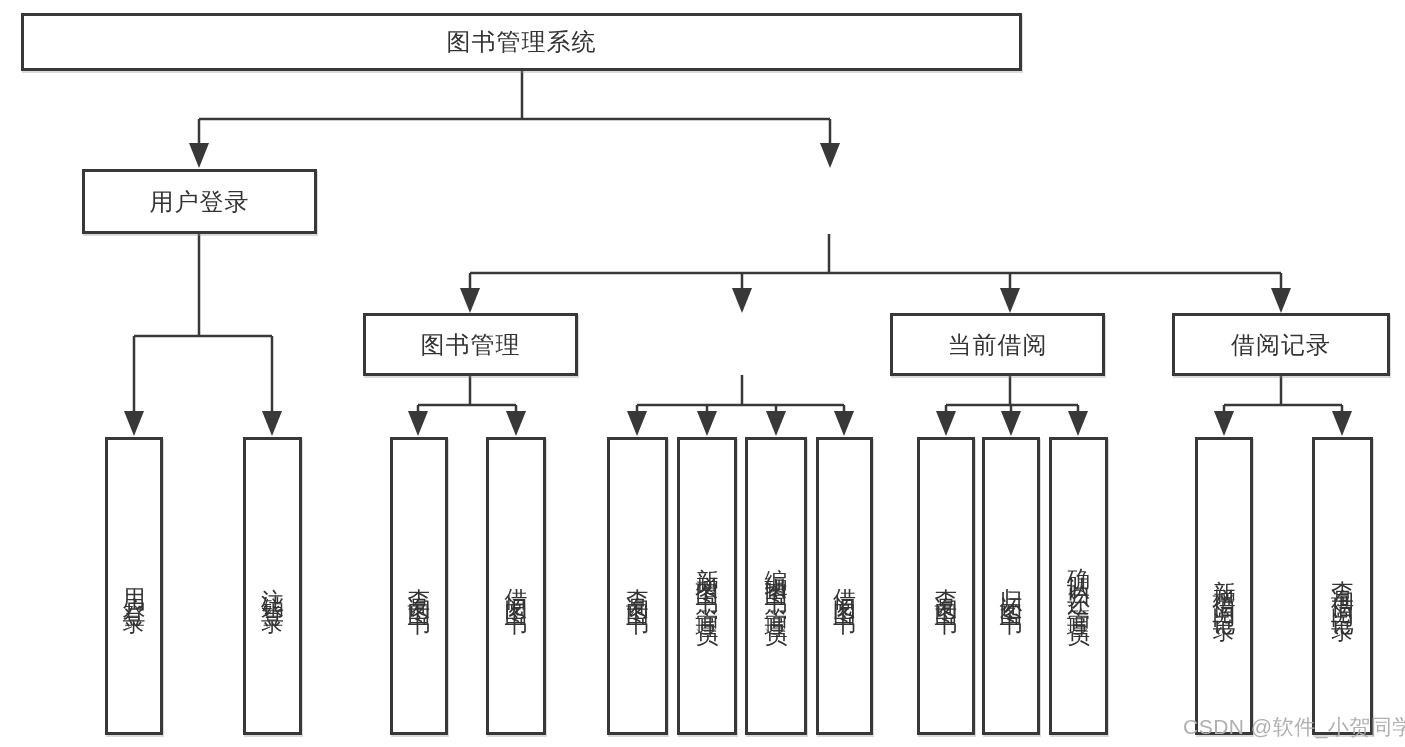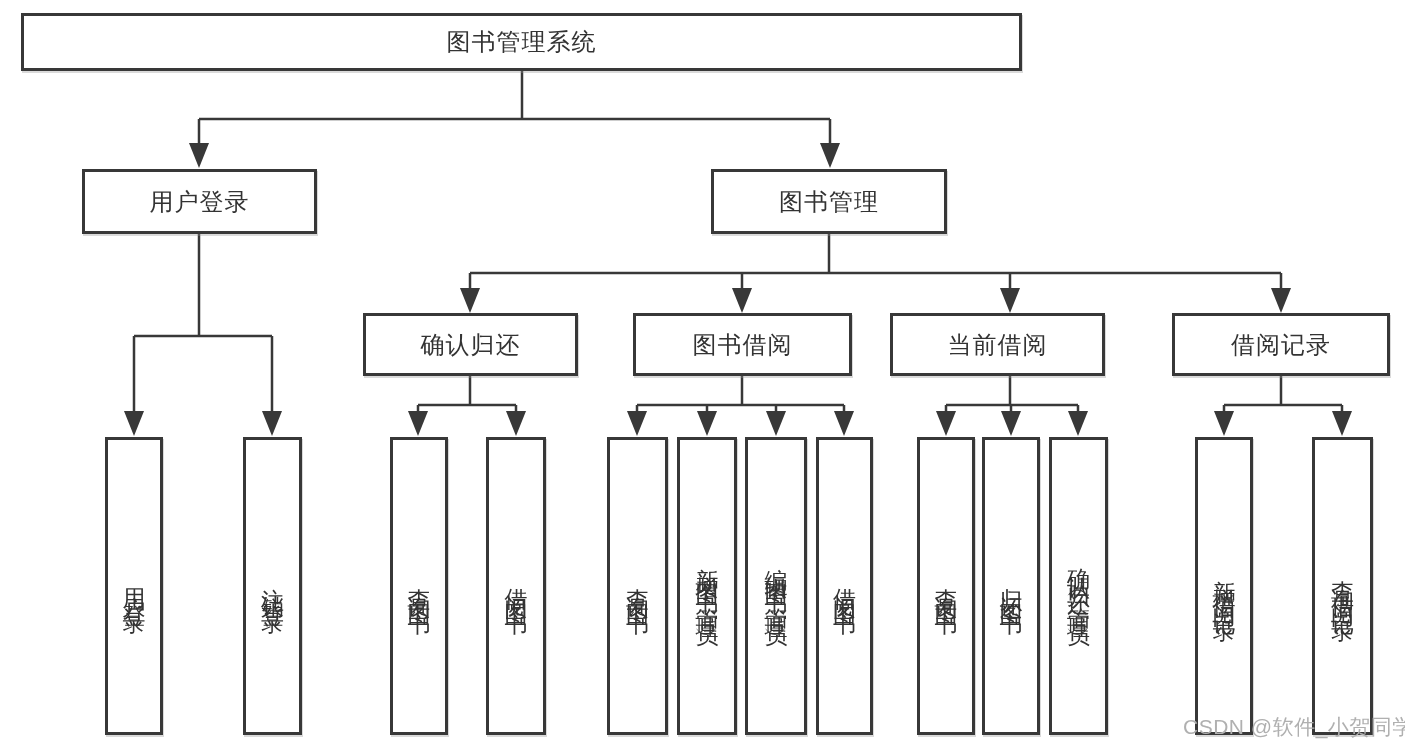--- a/index.html
+++ b/index.html
@@ -88,29 +88,23 @@
     </g>
   </svg>
 
   <div class="box box-h" style="left:21px;top:13px;width:1001px;height:58px;">
     <span>图书管理系统</span>
   </div>
 
   <div class="box box-h" style="left:82px;top:169px;width:235px;height:65px;">
     <span>用户登录</span>
   </div>
-  <div class="box box-h" style="left:711px;top:169px;width:236px;height:65px;">
-    <span>图书管理</span>
-  </div>
 
   <div class="box box-h" style="left:363px;top:313px;width:215px;height:63px;">
-    <span>确认归还</span>
-  </div>
-  <div class="box box-h" style="left:633px;top:313px;width:219px;height:63px;">
-    <span>图书借阅</span>
+    <span>图书管理</span>
   </div>
   <div class="box box-h" style="left:890px;top:313px;width:215px;height:63px;">
     <span>当前借阅</span>
   </div>
   <div class="box box-h" style="left:1172px;top:313px;width:218px;height:63px;">
     <span>借阅记录</span>
   </div>
 
   <div class="box box-v" style="left:105px;top:437px;width:58px;height:298px;">
     <span>用户登录</span>

